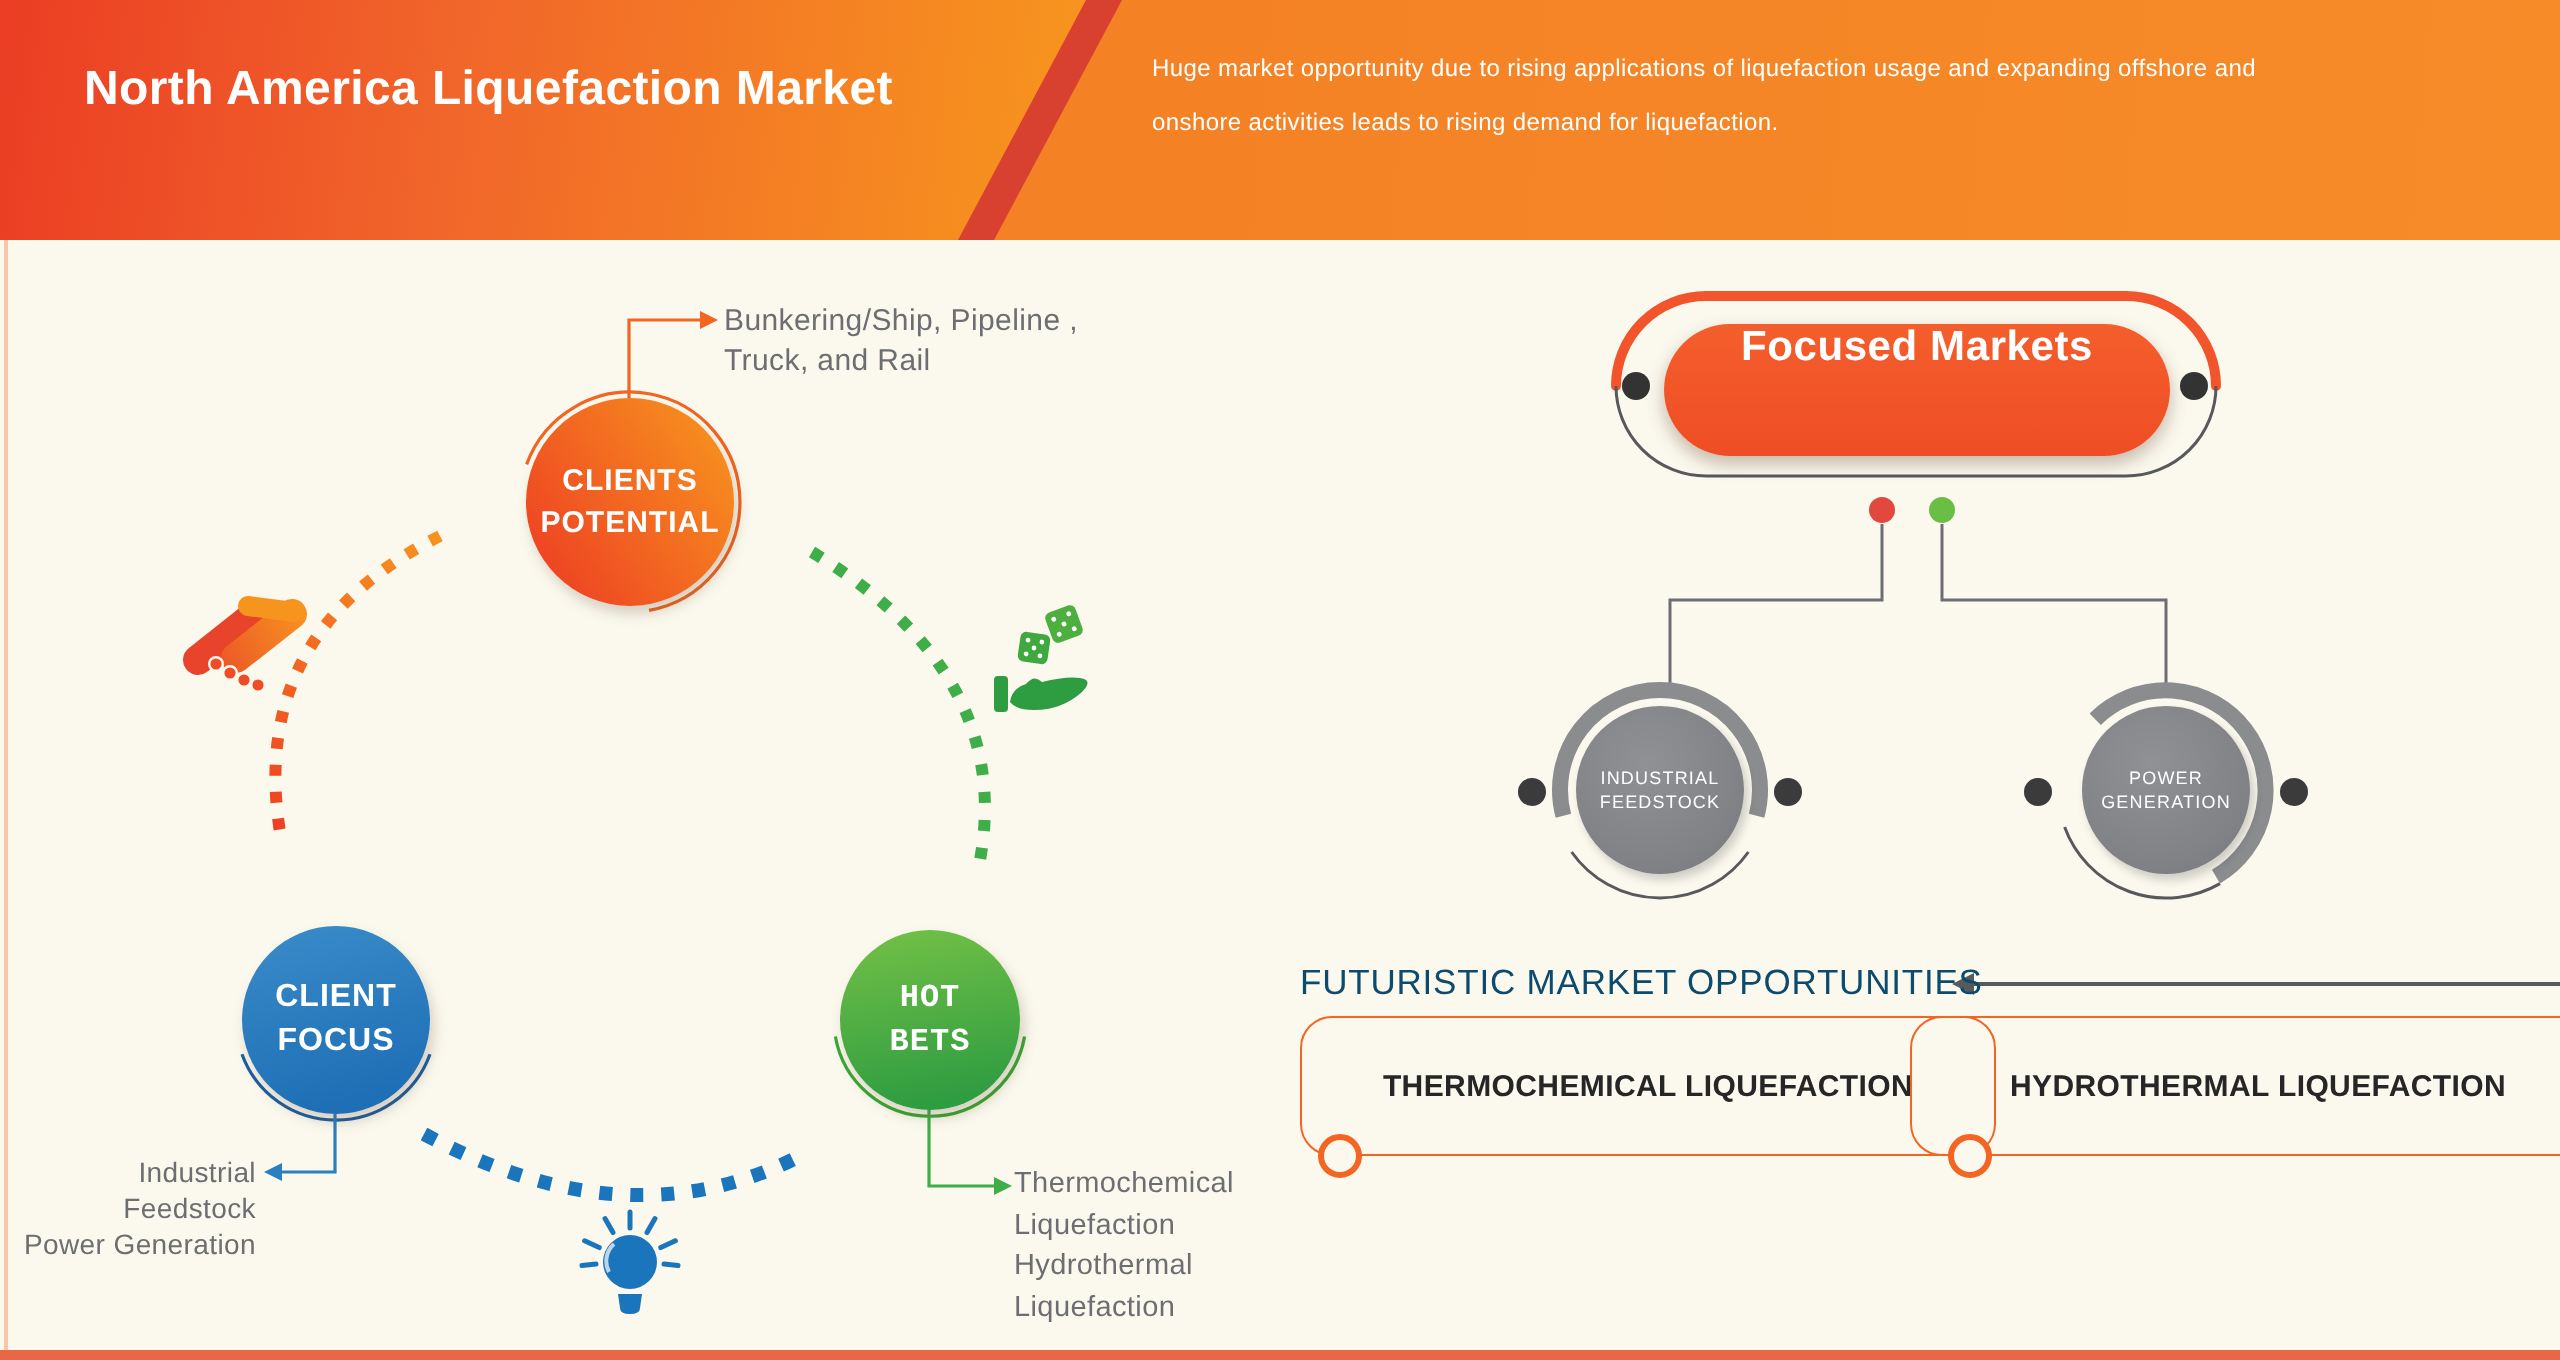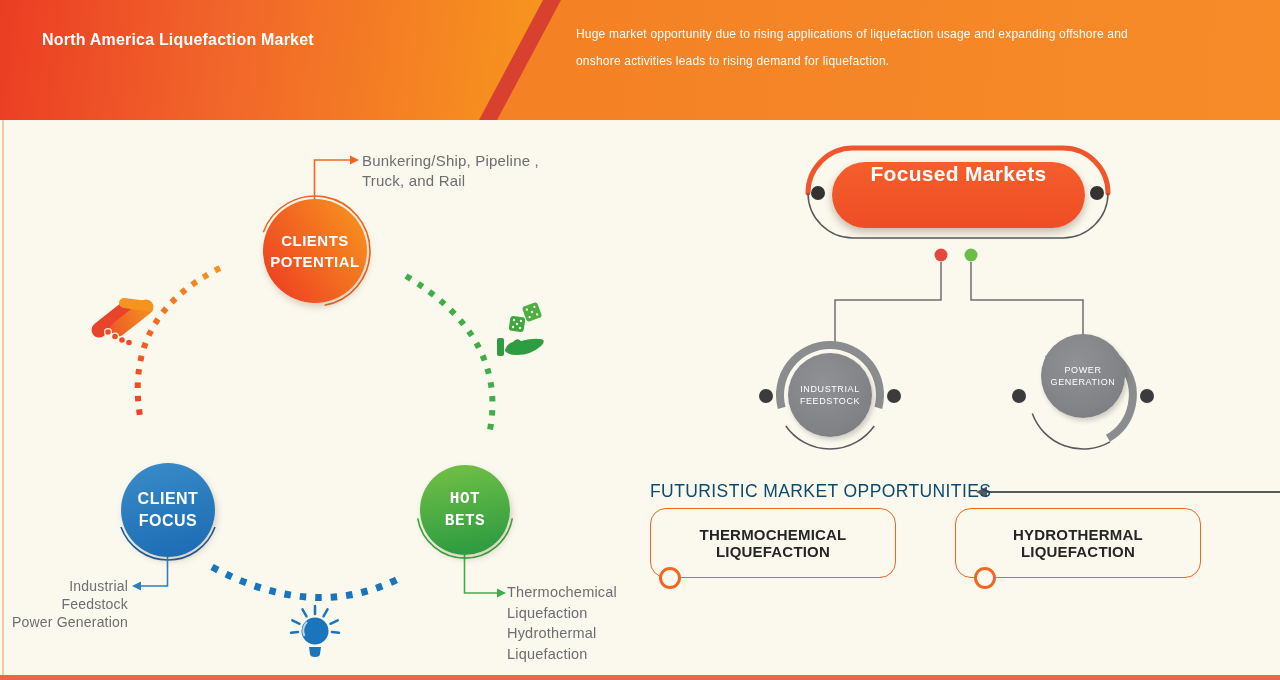--- a/index.html
+++ b/index.html
@@ -11,21 +11,21 @@
   
   .header{position:absolute;left:0;top:0;width:1280px;height:120px;
     background:linear-gradient(97deg,#EB3D24 0%,#F1662A 18%,#F7941E 42%,#F7941E 100%);}
   .header-right{position:absolute;inset:0;
     clip-path:polygon(553px 0,1280px 0,1280px 120px,489px 120px);
     background:linear-gradient(95deg,#EF5E2B 0%,#F48125 38%,#F68B28 100%);}
   .header-stripe{position:absolute;inset:0;
     clip-path:polygon(543px 0,561px 0,497px 120px,479px 120px);
     background:#D8402F;}
   .page-title{position:absolute;left:42px;top:31px;margin:0;
-    color:#fff;font-size:16px;font-weight:bold;letter-spacing:.2px;z-index:3;}
+    color:#fff;font-size:24px;font-weight:bold;letter-spacing:.2px;z-index:3;}
   .header-desc{position:absolute;left:576px;top:21px;width:600px;margin:0;
     color:#fff;font-size:12px;line-height:26.5px;font-weight:400;letter-spacing:.2px;z-index:3;}
   .anno{position:absolute;color:#6D6E71;font-size:15px;line-height:20px;white-space:pre-line;letter-spacing:.2px;}
   .overlay{position:absolute;left:0;top:0;z-index:1;pointer-events:none;}
   .z2{z-index:2;}
   
   .node{
     position:absolute;border-radius:50%;display:flex;align-items:center;justify-content:center;
     color:#fff;text-align:center;font-weight:600;letter-spacing:.5px;white-space:pre-line;
     box-shadow:2px 4px 7px rgba(90,60,30,.22);
@@ -48,25 +48,25 @@
     box-shadow:0 4px 9px rgba(70,30,10,.3);
   }
   .gray-node{
     position:absolute;width:84px;height:84px;border-radius:50%;
     background:radial-gradient(circle at 42% 35%,#8F9194 0%,#7F8184 70%,#75777A 100%);
     display:flex;align-items:center;justify-content:center;text-align:center;
     color:#fff;font-size:9px;line-height:12px;font-weight:500;letter-spacing:.6px;white-space:pre-line;
     box-shadow:2px 3px 5px rgba(0,0,0,.18);
   }
   .gray-left{left:788px;top:353px;}
-  .gray-right{left:1041px;top:334px;}
+  .gray-right{left:1041px;top:353px;}
   
   .fut-title{position:absolute;left:650px;top:481px;color:#0c4a6e;font-size:17.5px;letter-spacing:.4px;}
   .opp-box{
-    position:absolute;top:508px;width:246px;height:70px;border:1.5px solid #F26522;border-radius:16px;
+    position:absolute;top:508px;width:348px;height:70px;border:1.5px solid #F26522;border-radius:16px;
     box-sizing:border-box;display:flex;align-items:center;justify-content:center;
     color:#262626;font-size:15px;font-weight:bold;letter-spacing:.2px;text-align:center;
   }
   .opp-1{left:650px;}
   .opp-2{left:955px;}
   .opp-marker{
     position:absolute;width:22px;height:22px;border:3px solid #F26522;border-radius:50%;
     background:#FBF9EE;box-sizing:border-box;z-index:3;
   }
   .marker-1{left:659px;top:567px;}

